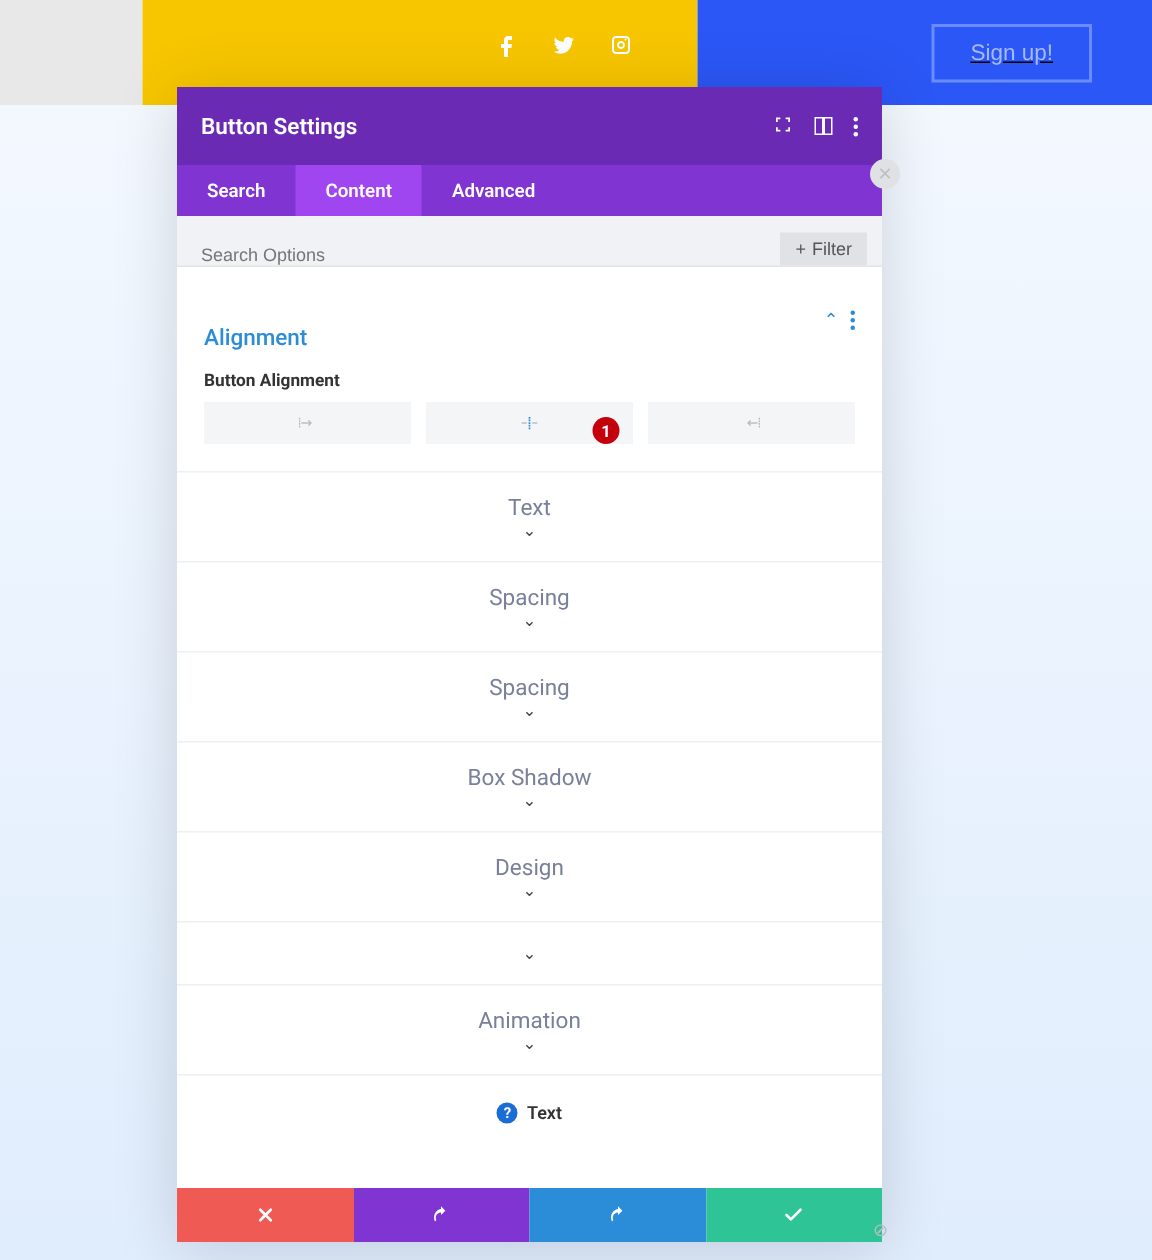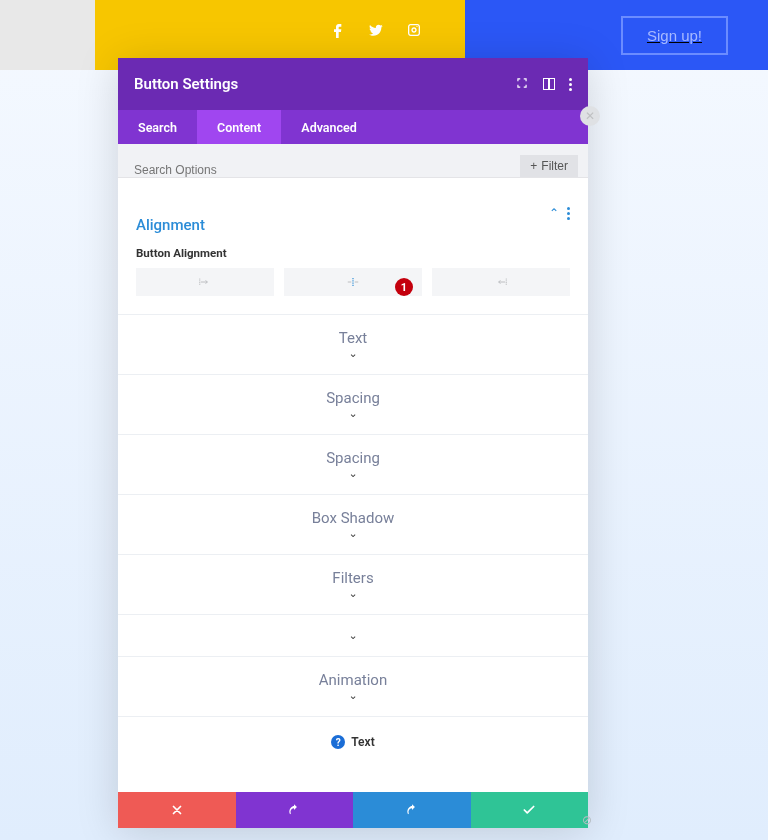--- a/index.html
+++ b/index.html
@@ -403,21 +403,21 @@
     </div>
     <div class="section">
       <div class="section-title">Spacing</div>
       <span class="chev-down">⌄</span>
     </div>
     <div class="section">
       <div class="section-title">Box Shadow</div>
       <span class="chev-down">⌄</span>
     </div>
     <div class="section">
-      <div class="section-title">Filters</div>
+      <div class="section-title">Design</div>
       <span class="chev-down">⌄</span>
     </div>
     <div class="section">
       <span class="chev-down">⌄</span>
     </div>
     <div class="section">
       <div class="section-title">Animation</div>
       <span class="chev-down">⌄</span>
     </div>
 

